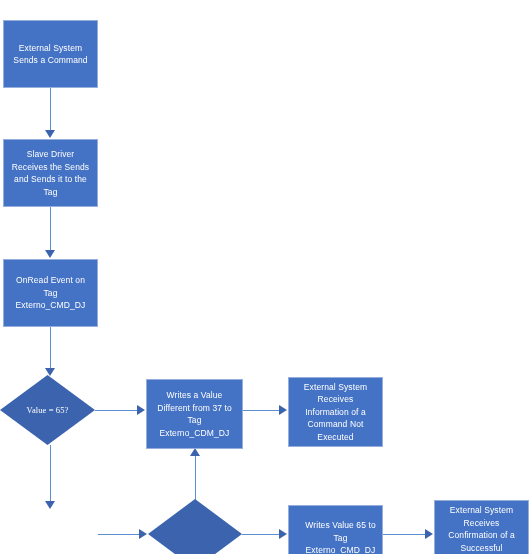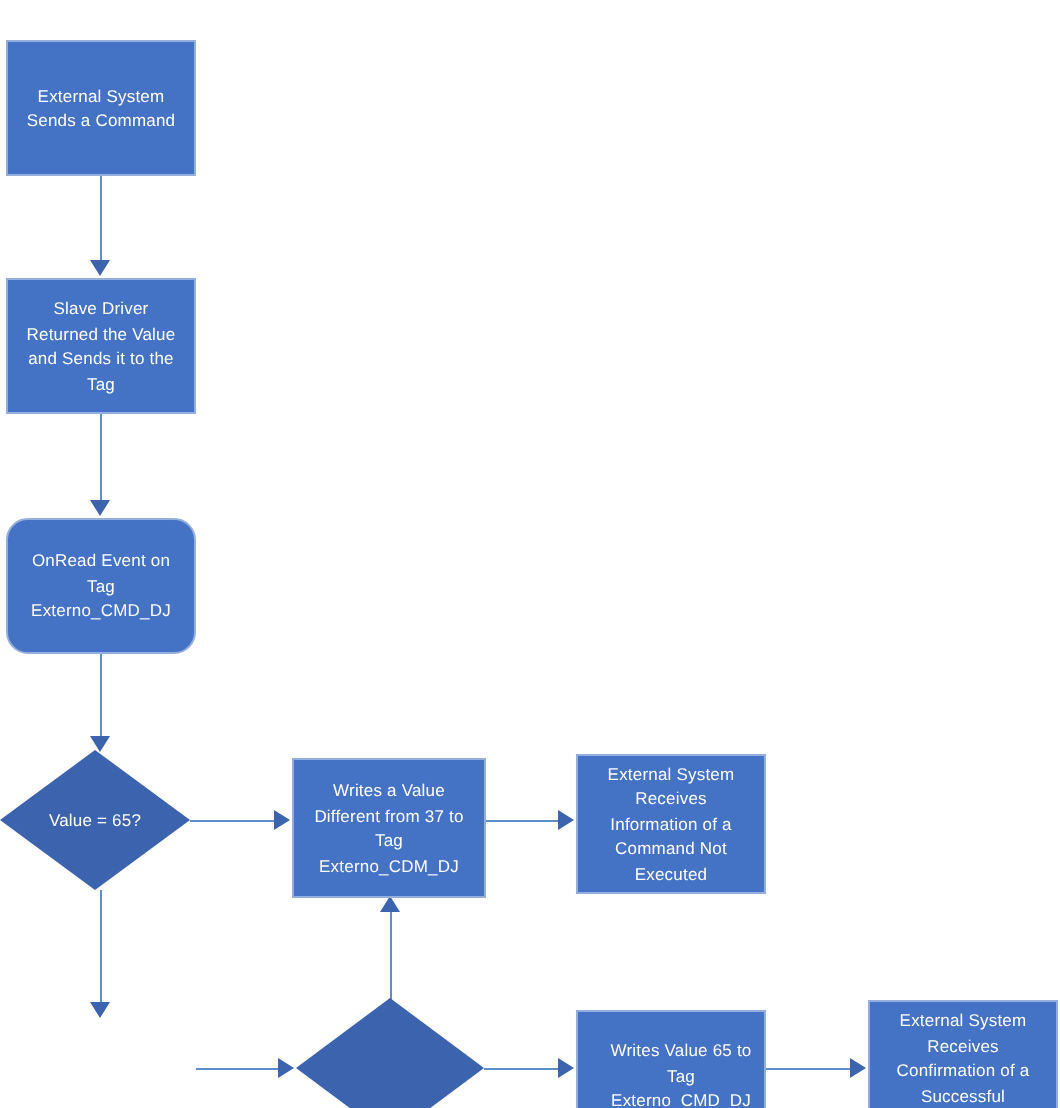--- a/index.html
+++ b/index.html
@@ -48,20 +48,21 @@
     clip-path: polygon(50% 0%, 100% 50%, 50% 100%, 0% 50%);
   }
   .decision .dlabel {
     position: relative;
     z-index: 2;
     width: 100%;
     text-align: center;
     color: #ffffff;
     font-size: 8.5px;
     line-height: 12.5px;
+    font-family: Liberation Serif, serif;
   }
   .conn {
     position: absolute;
     background: #5B8FD0;
   }
   .conn.h { height: 1px; }
   .conn.v { width: 1px; }
   .arrow {
     position: absolute;
     width: 0;
@@ -118,26 +119,26 @@
   <div class="conn h" style="left:383px; top:517px; width:44px;"></div>
   <div class="arrow right" style="left:425px; top:512px;"></div>
 
   <div class="node process" style="left:3px; top:3px; width:95px; height:68px;">
     <span>External System
 Sends a Command</span>
   </div>
 
   <div class="node process" style="left:3px; top:122px; width:95px; height:68px;">
     <span>Slave Driver
-Returned the Value
+Receives the Sends
 and Sends it to the
 Tag</span>
   </div>
 
-  <div class="node process" style="left:3px; top:242px; width:95px; height:68px;border-radius:11px;">
+  <div class="node process" style="left:3px; top:242px; width:95px; height:68px;">
     <span>OnRead Event on
 Tag
 Externo_CMD_DJ</span>
   </div>
 
   <div class="node decision" style="left:0px; top:358px; width:95px; height:70px;">
     <div class="dshape"></div>
     <div class="dlabel">Value = 65?</div>
   </div>
 

